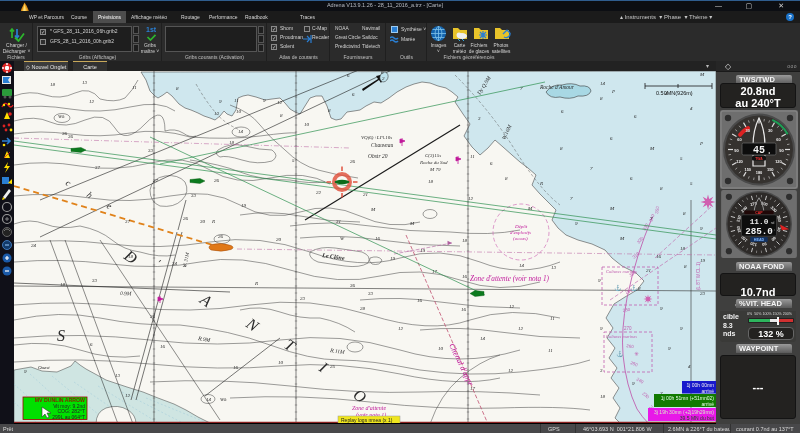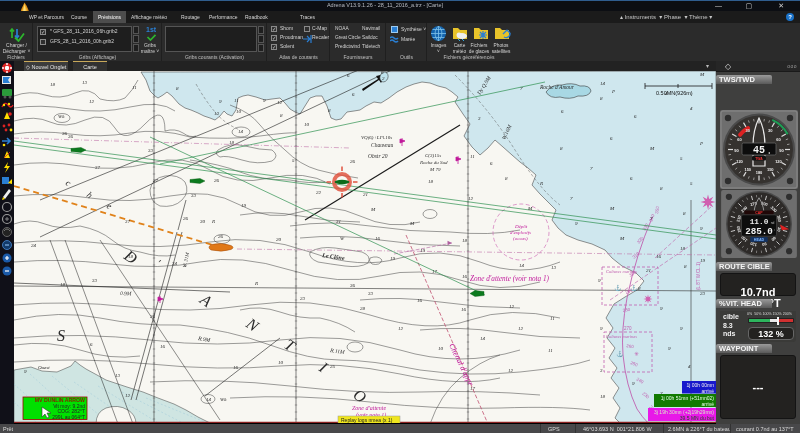--- a/index.html
+++ b/index.html
@@ -25,21 +25,21 @@
   .listbox { position:absolute; background:#1e1e1e; border:1px solid #555; }
   
   #tabbar { left:0; top:61px; width:716px; height:10px; background:#222; }
   .dtab { position:absolute; top:0; height:10px; line-height:10px; font-size:5.5px; color:#e6e6e6; text-align:center; border-top:1px solid #c8a85a; background:#3c3c3c; }
   
   #lefttools { left:0; top:61px; width:14px; height:363px; background:#101018; }
   
   #chart { left:14px; top:71px; width:702px; height:352px; background:#f8f7f2; }
   
   #rpanel { left:716px; top:61px; width:84px; height:363px; background:#3f3f3e; }
-  .phead { position:absolute; left:0; width:56px; height:9px; line-height:9px; color:#f4f4f4; font-weight:bold; font-size:7.5px; padding-left:3px; background:linear-gradient(#9a9a9a,#5a5a5a); border-radius:2px 2px 0 0; }
+  .phead { position:absolute; left:20px; width:56px; height:9px; line-height:9px; color:#f4f4f4; font-weight:bold; font-size:7.5px; padding-left:3px; background:linear-gradient(#9a9a9a,#5a5a5a); border-radius:2px 2px 0 0; }
   .pbox { position:absolute; left:4px; width:76px; background:#232220; border:1px solid #141414; border-radius:3px; color:#fff; font-weight:bold; text-align:center; }
   
   #statusbar { left:0; top:424px; width:800px; height:9px; background:#48484a; color:#dcdcdc; font-size:5.5px; }
 </style>
 </head>
 <body>
   <div class="abs" id="titlebar"></div>
   <svg class="abs" style="left:17px;top:2px;" width="15" height="17" viewBox="0 0 15 17">
     <path d="M7.5 0.5 Q3.5 7 2.5 14.5 L7 12.5 Q11 13.5 12.5 15.5 Q12.5 7 7.5 0.5 Z" fill="#d88a14"></path>
     <path d="M7.5 1.5 Q5 7.5 4.5 13.5 L7.2 12 Q9.5 12.6 10.8 14 Q10.5 7 7.5 1.5 Z" fill="#f0b83a"></path>
@@ -735,20 +735,21 @@
 
   </div>
   <div class="abs" id="rpanel">
 
     <div class="abs" style="left:0;top:0;width:84px;height:11px;background:#262626;border-bottom:1px solid #1a1a1a;">
       <span style="position:absolute;left:9px;top:1px;color:#cfcfcf;font-size:8px;">◇</span>
       <span style="position:absolute;right:3px;top:2px;color:#9a9a9a;font-size:5px;letter-spacing:0.5px;">ooo</span>
     </div>
 
     <div class="phead" style="top:14px;">TWS/TWD</div>
+    <div class="pbox" style="top:22px;height:25px;font-size:11px;line-height:12px;padding-top:1px;">20.8nd<br>au 240°T</div>
 
     <svg class="abs" style="left:4px;top:49px;" width="78" height="79" viewBox="0 0 78 79">
       <rect x="0" y="0" width="78" height="79" rx="2" fill="#6e6e6e"></rect>
       <rect x="1" y="1" width="76" height="77" rx="2" fill="none" stroke="#8a8a8a" stroke-width="1"></rect>
       <circle cx="8" cy="8" r="3.2" fill="#2e2e2e"></circle>
       <circle cx="70" cy="8" r="3.2" fill="#2e2e2e"></circle>
       <circle cx="8" cy="71" r="3.2" fill="#2e2e2e"></circle>
       <circle cx="70" cy="71" r="3.2" fill="#2e2e2e"></circle>
       <circle cx="39" cy="39.5" r="36" fill="#4a4a4a"></circle>
       <circle cx="39" cy="39.5" r="34" fill="#35322f"></circle>
@@ -879,21 +880,21 @@
       <text x="39" y="24.8" font-family="Liberation Sans" font-size="3.6" fill="#e33" text-anchor="middle" font-weight="bold">CAP</text>
       <rect x="21" y="25.5" width="36" height="22" rx="1.5" fill="#0d0d0d" stroke="#444" stroke-width="0.8"></rect>
       <text x="39" y="35" font-family="Liberation Mono" font-size="8" font-weight="bold" fill="#e8e8e8" text-anchor="middle">11.0</text>
       <text x="53" y="35" font-family="Liberation Sans" font-size="3.4" fill="#bbb" text-anchor="middle">nd</text>
       <text x="39" y="45" font-family="Liberation Mono" font-size="9.5" font-weight="bold" fill="#f0f0f0" text-anchor="middle">285.0</text>
       <text x="55" y="43.5" font-family="Liberation Sans" font-size="3.4" fill="#bbb" text-anchor="middle">°</text>
       <rect x="30" y="48.5" width="18" height="5" rx="1" fill="#15325e"></rect>
       <text x="39" y="52.5" font-family="Liberation Sans" font-size="3.8" fill="#7fb6ff" text-anchor="middle" font-weight="bold">HEAD</text>
     </svg>
 
-    <div class="phead" style="top:201px;">ROUTE CIBLE</div>
+    <div class="phead" style="top:201px;">NOAA FOND</div>
     <div class="pbox" style="top:212px;height:23px;font-size:11px;line-height:11px;padding-top:13px;">10.7nd<br>au 285°T</div>
 
     <div class="phead" style="top:238px;">%VIT. HEAD</div>
     <div class="abs" style="left:4px;top:250px;width:76px;height:31px;background:#3a3a38;border-radius:0 0 3px 3px;">
       <div style="position:absolute;left:3px;top:2px;color:#f0f0f0;font-weight:bold;font-size:7px;line-height:8.5px;">cible<br>8.3<br>nds</div>
       <div style="position:absolute;left:27px;top:1px;color:#ddd;font-size:3.6px;white-space:nowrap;">0%&nbsp;&nbsp;50%&nbsp;100%&nbsp;150%&nbsp;200%</div>
       <svg style="position:absolute;left:28px;top:6px;" width="46" height="8" viewBox="0 0 46 8">
         <rect x="0" y="1" width="46" height="5" fill="#222" rx="1"></rect>
         <rect x="1" y="2" width="21" height="3" fill="#2db55d"></rect>
         <rect x="22" y="2" width="8" height="3" fill="#e8e8e8"></rect>

